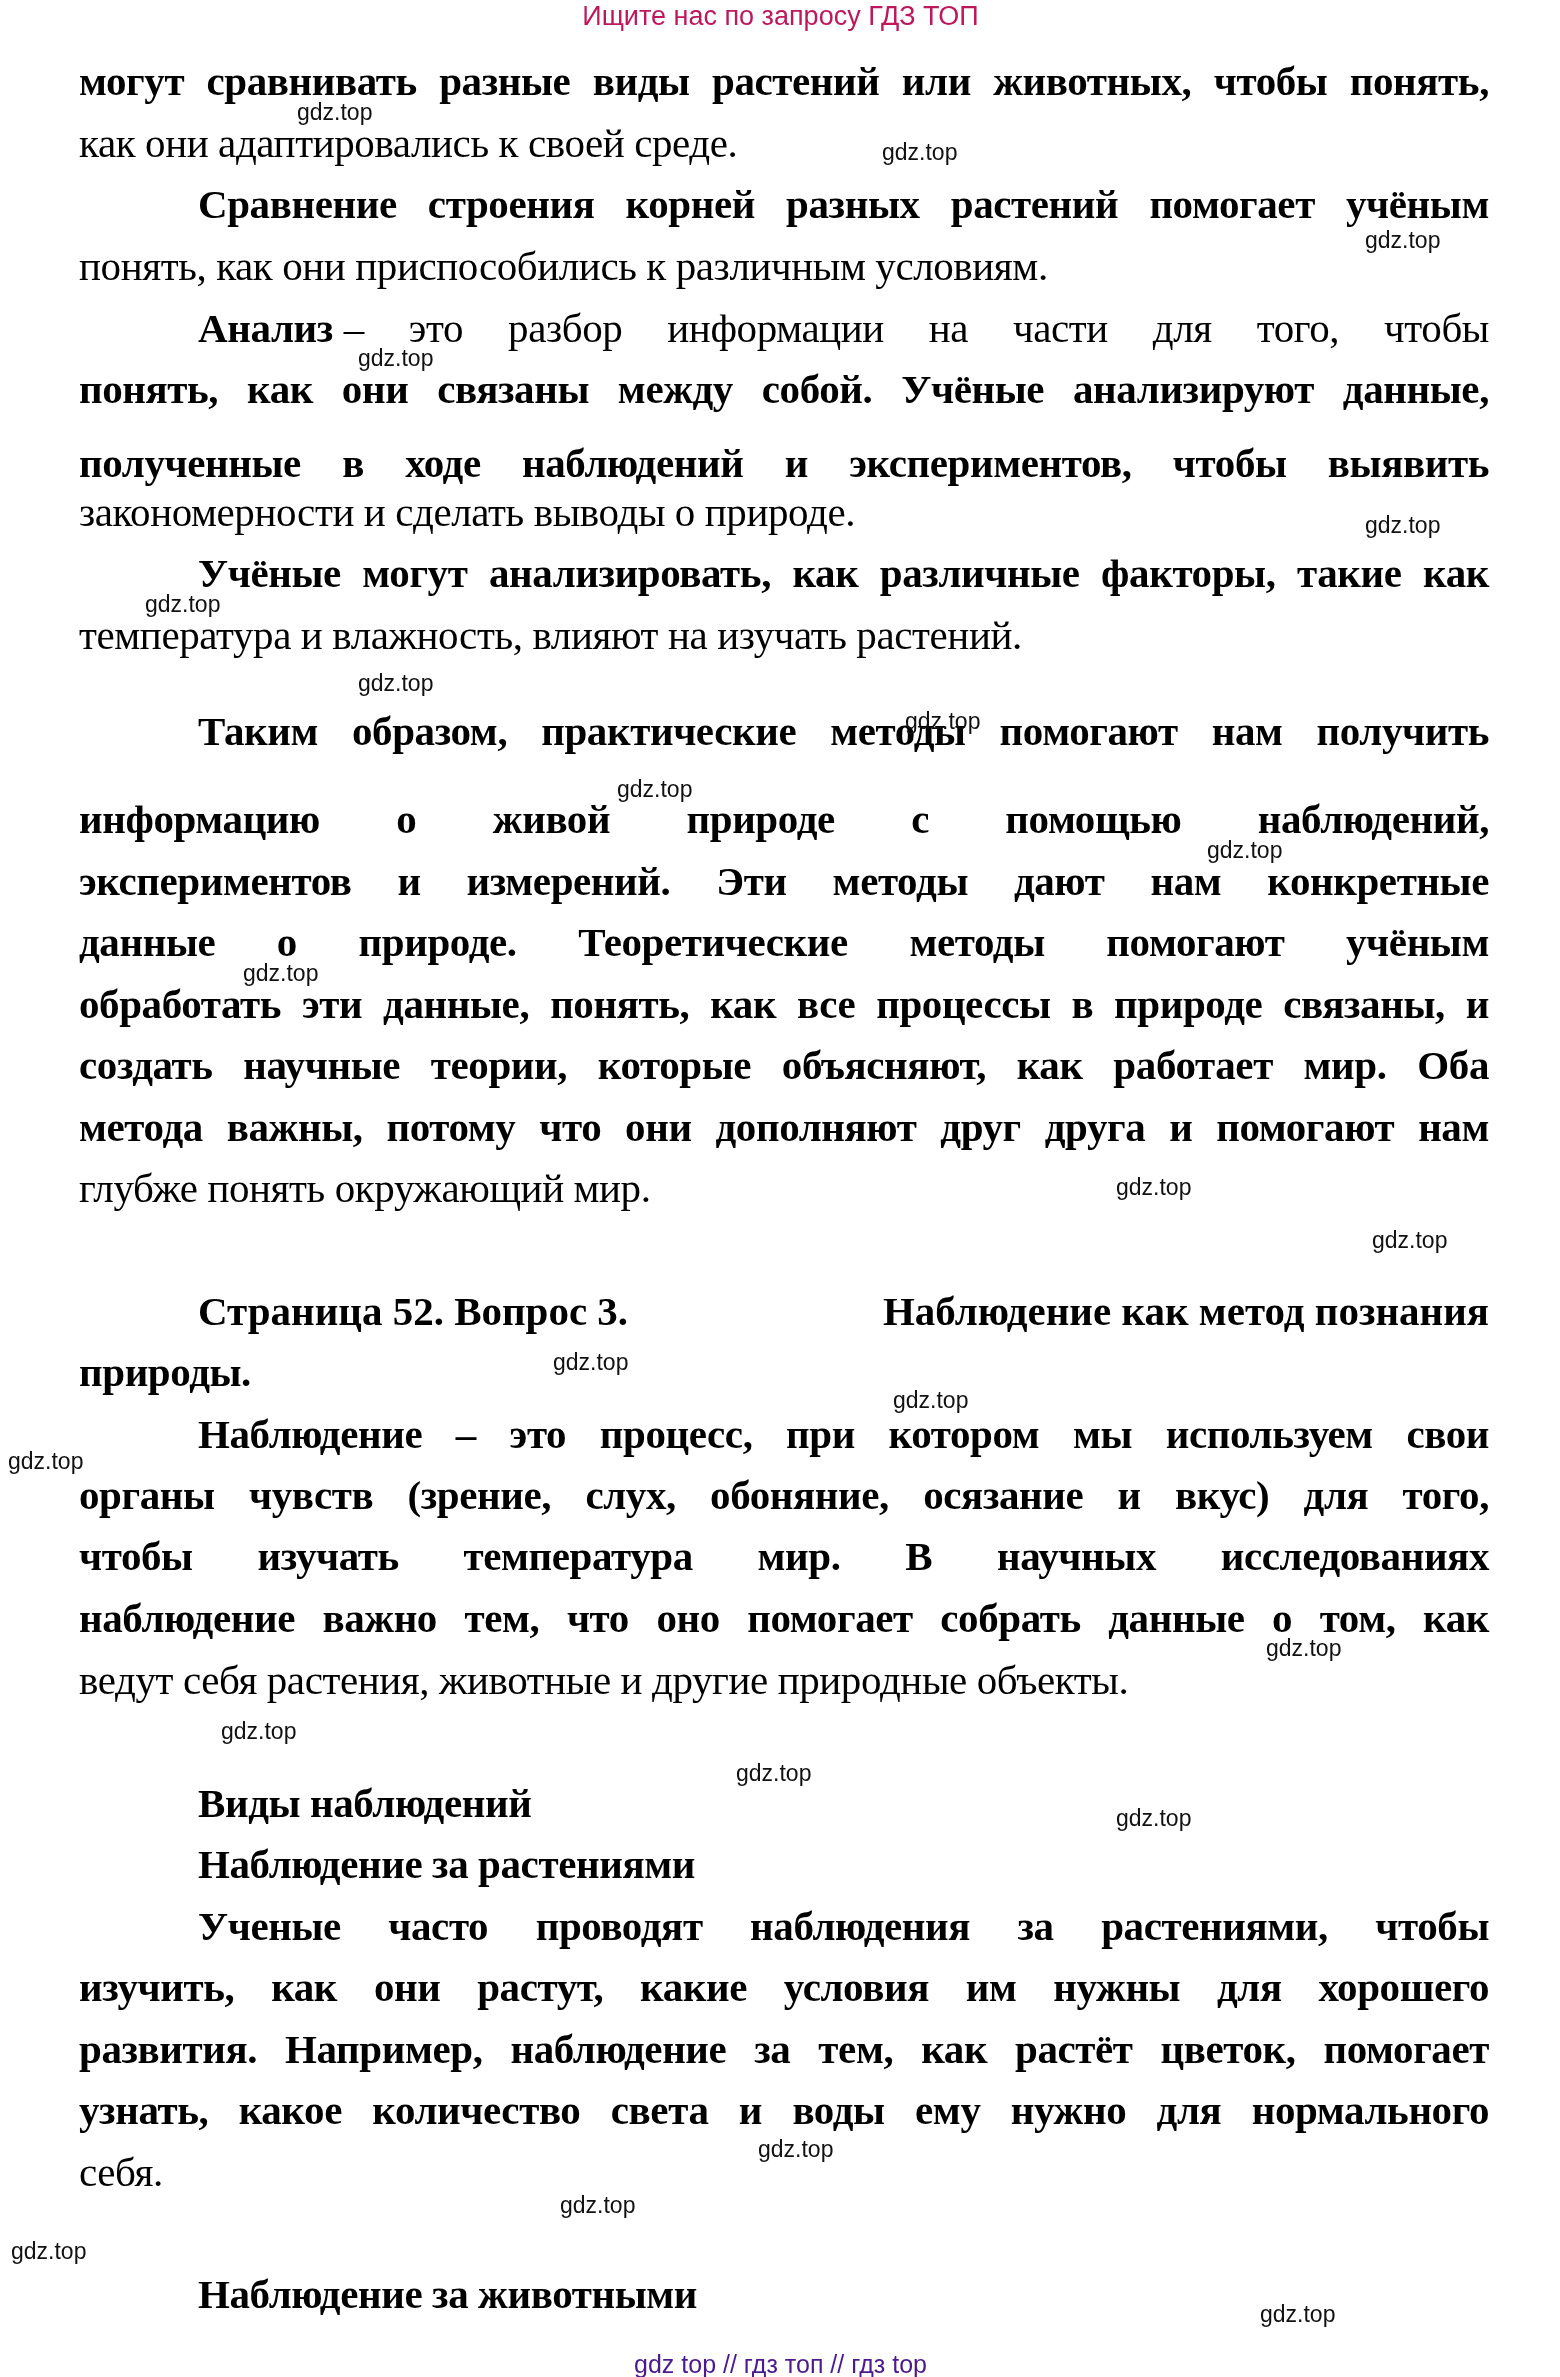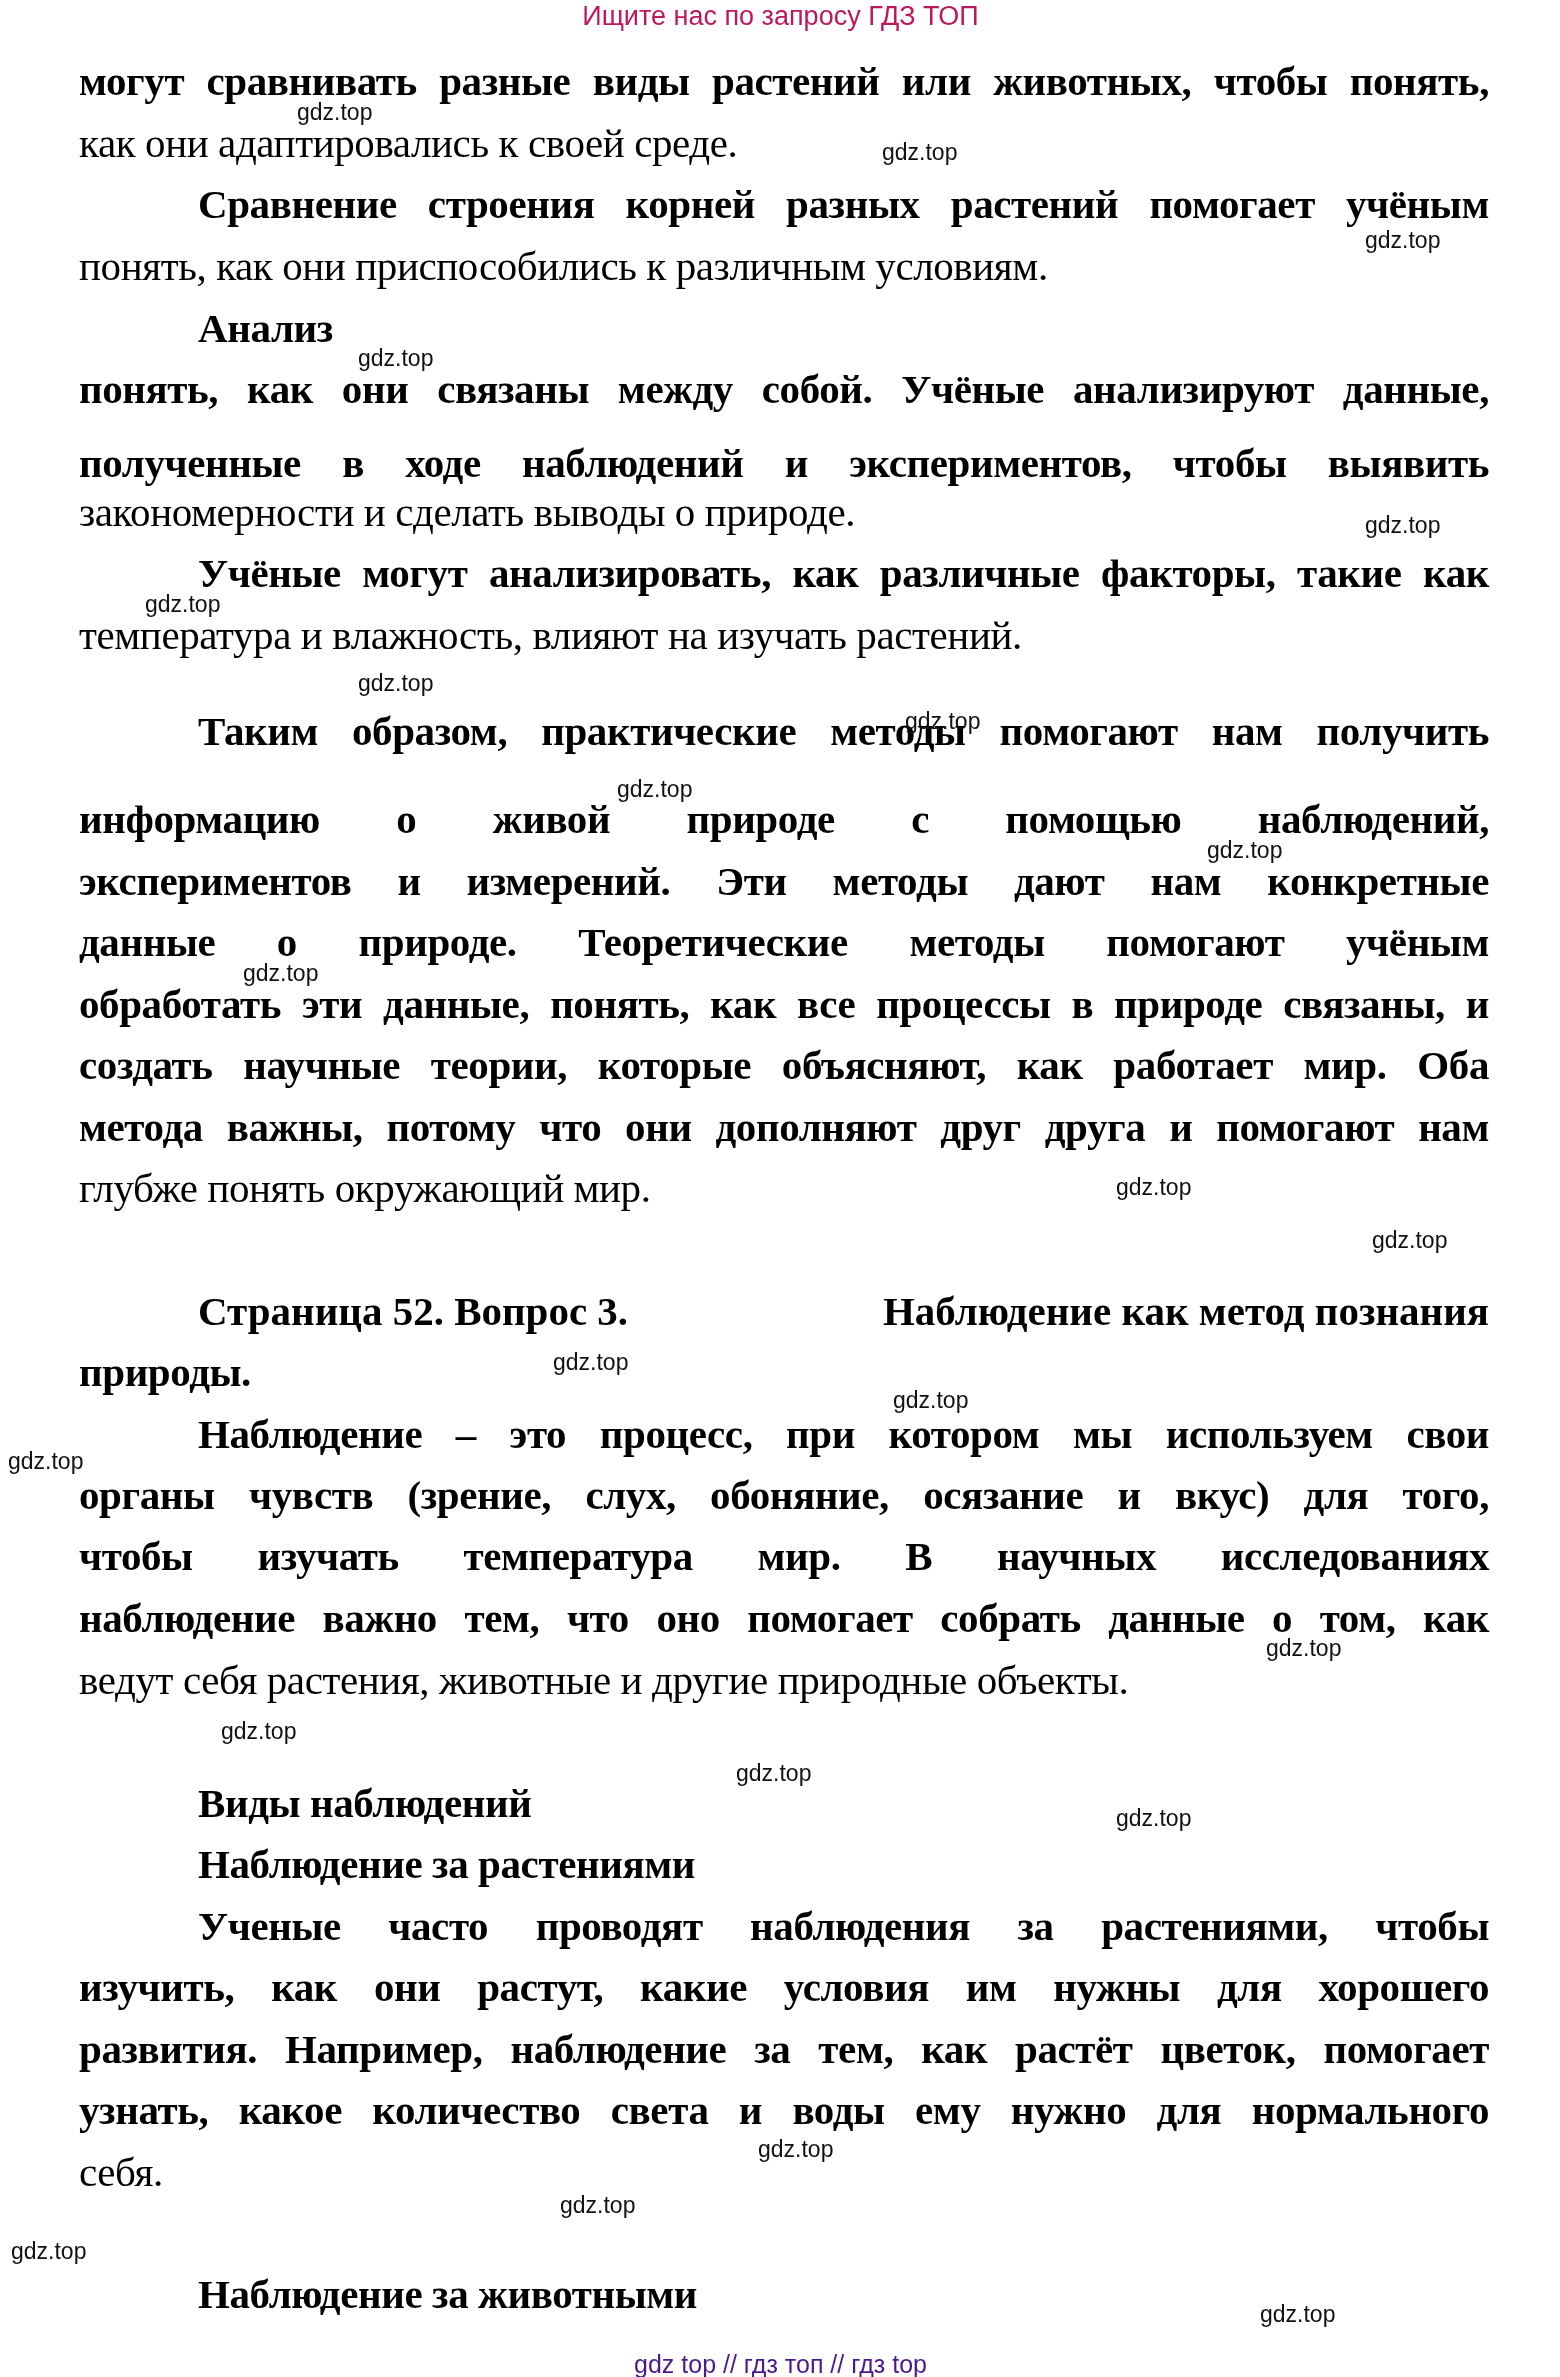--- a/index.html
+++ b/index.html
@@ -36,20 +36,21 @@
 <div class="header">Ищите нас по запросу ГДЗ ТОП</div>
 
 <div class="line just" style="top:57px">могут сравнивать разные виды растений или животных, чтобы понять,</div>
 <div class="line" style="top:119px">как они адаптировались к своей среде.</div>
 
 <div class="line indent just" style="top:180px">Сравнение строения корней разных растений помогает учёным</div>
 <div class="line" style="top:242px">понять, как они приспособились к различным условиям.</div>
 
 <div class="line indent" style="top:304px; display:flex; justify-content:space-between;">
   <span class="bold">Анализ</span>
+  <span style="flex:1; margin-left:11px; text-align:justify; text-align-last:justify;">– это разбор информации на части для того, чтобы</span>
 </div>
 <div class="line just" style="top:365px">понять, как они связаны между собой. Учёные анализируют данные,</div>
 <div class="line just" style="top:439px">полученные в ходе наблюдений и экспериментов, чтобы выявить</div>
 <div class="line" style="top:488px">закономерности и сделать выводы о природе.</div>
 
 <div class="line indent just" style="top:549px">Учёные могут анализировать, как различные факторы, такие как</div>
 <div class="line" style="top:611px">температура и влажность, влияют на изучать растений.</div>
 
 <div class="line indent just" style="top:707px">Таким образом, практические методы помогают нам получить</div>
 <div class="line just" style="top:795px">информацию о живой природе с помощью наблюдений,</div>

